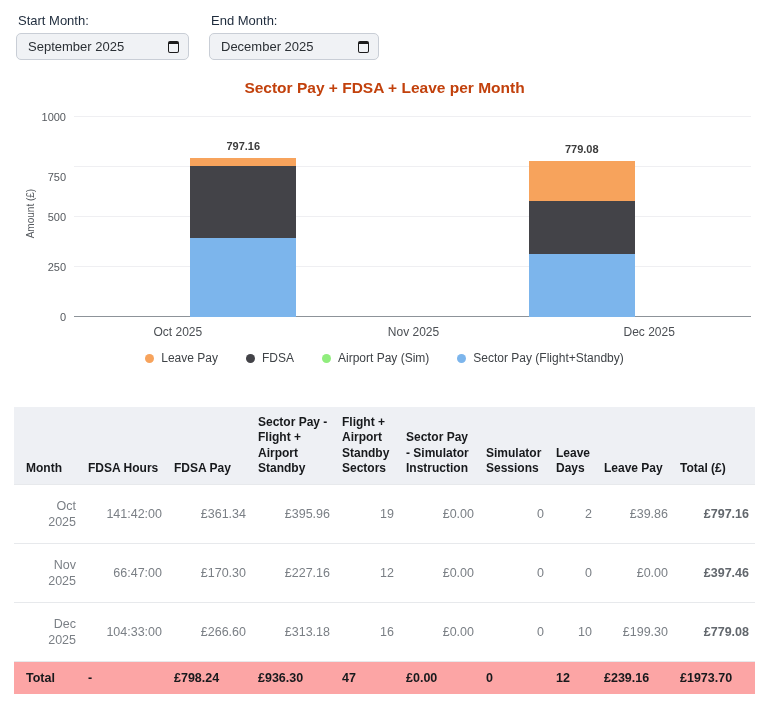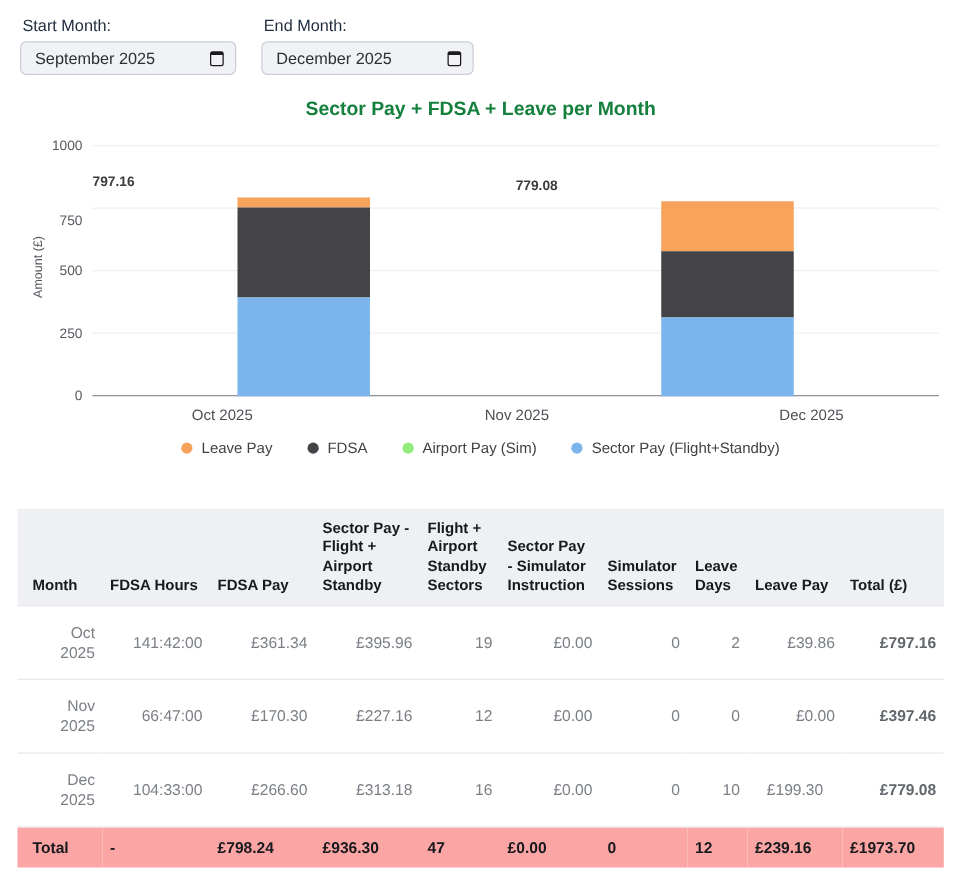--- a/index.html
+++ b/index.html
@@ -19,40 +19,40 @@
     display:flex; align-items:center; justify-content:space-between;
     padding:0 9px 0 11px; font-size:13px; color:#2b3035; cursor:default;
   }
   .month-input.end { width:170px; }
   .cal-icon {
     width:11px; height:12px; border:1.4px solid #1b1b1b; border-top:3px solid #1b1b1b;
     border-radius:2px; flex:0 0 auto;
   }
 
   
-  .chart-title { text-align:center; font-size:15.5px; font-weight:bold; color:#15803d; margin:19px 0 6px; }
+  .chart-title { text-align:center; font-size:15.5px; font-weight:bold; color:#c2410c; margin:19px 0 6px; }
   .chart { position:relative; margin:16px 16px 0 14px; height:204px; }
   .plot { position:absolute; left:60px; right:2px; top:4px; bottom:0; }
   .gridline { position:absolute; left:0; right:0; height:1px; background:#efeff2; }
   .baseline { position:absolute; left:0; right:0; bottom:0; height:1px; background:#8d9399; }
   .ytick { position:absolute; right:calc(100% - 52px); transform:translateY(-50%); font-size:11px; color:#55595e; }
   .y-axis-label {
     position:absolute; left:-8px; top:50%;
     transform:rotate(-90deg) translateX(14%); transform-origin:center;
     font-size:10px; color:#55595e; white-space:nowrap;
   }
   .bars { position:absolute; inset:0; display:flex; }
   .bar-slot { flex:1 1 0; position:relative; }
   .bar {
     position:absolute; bottom:0; left:50%; transform:translateX(-50%);
     width:106px; display:flex; flex-direction:column-reverse;
   }
   .bar-seg { width:100%; }
   .bar-label {
-    position:absolute; left:0; right:0; 
+    position:absolute; left:0; right:0; text-align:center;
     font-size:11px; font-weight:bold; color:#3c3c3c;
   }
   .x-labels { display:flex; margin:8px 2px 0 60px; }
   .x-labels span { flex:1 1 0; text-align:center; font-size:12px; color:#4b4f54; }
 
   .legend { display:flex; justify-content:center; align-items:center; gap:28px; margin-top:12px; }
   .legend-item { display:flex; align-items:center; gap:7px; cursor:default; }
   .legend-swatch { width:9px; height:9px; border-radius:50%; flex:0 0 auto; }
   .legend-label { font-size:12px; color:#3f4347; }
 
@@ -210,21 +210,21 @@
       </tr>
       <tr>
         <td>Dec 2025</td>
         <td style="white-space: nowrap;">104:33:00</td>
         <td style="white-space: nowrap;">£266.60</td>
         <td style="white-space: nowrap;">£313.18</td>
         <td style="white-space: nowrap;">16</td>
         <td style="white-space: nowrap;">£0.00</td>
         <td style="white-space: nowrap;">0</td>
         <td style="white-space: nowrap;">10</td>
-        <td style="white-space: nowrap; text-align: center;">£199.30</td>
+        <td style="white-space: nowrap;">£199.30</td>
         <td class="col-total" style="white-space: nowrap;">£779.08</td>
       </tr>
     </tbody>
   <tfoot>
       <tr id="tfoot-row">
         <th style="white-space: nowrap;">Total</th>
         <th style="white-space: nowrap;">-</th>
         <th style="white-space: nowrap;">£798.24</th>
         <th style="white-space: nowrap;">£936.30</th>
         <th style="white-space: nowrap;">47</th>

